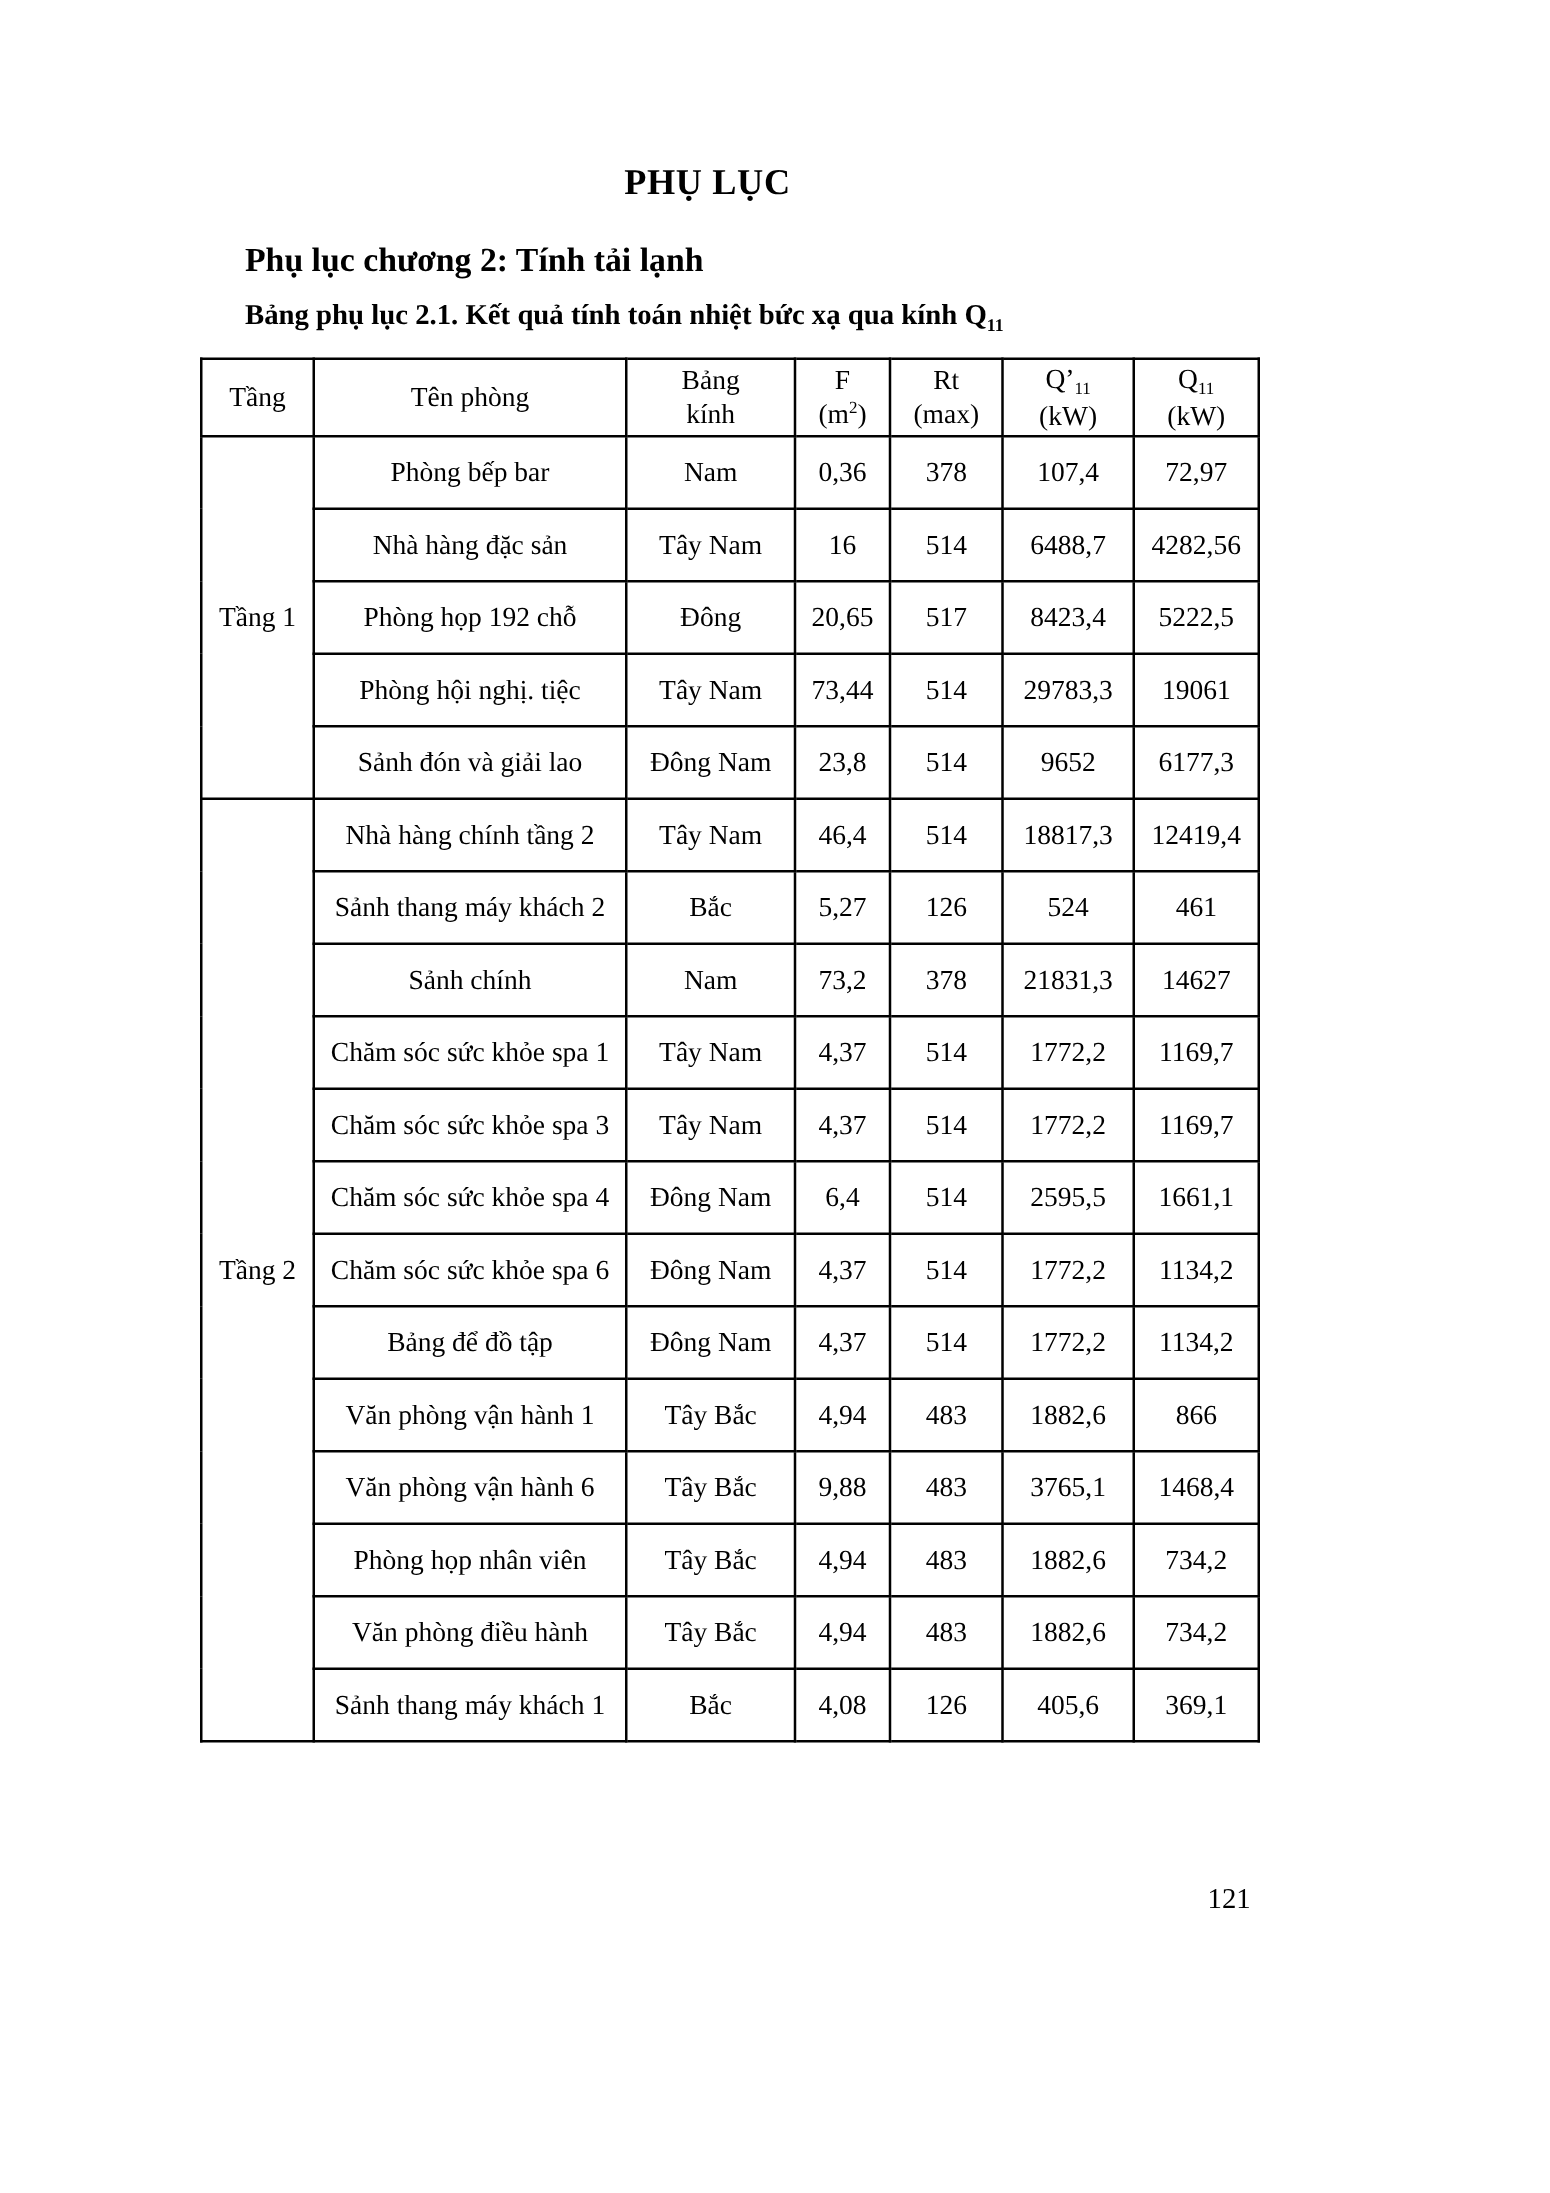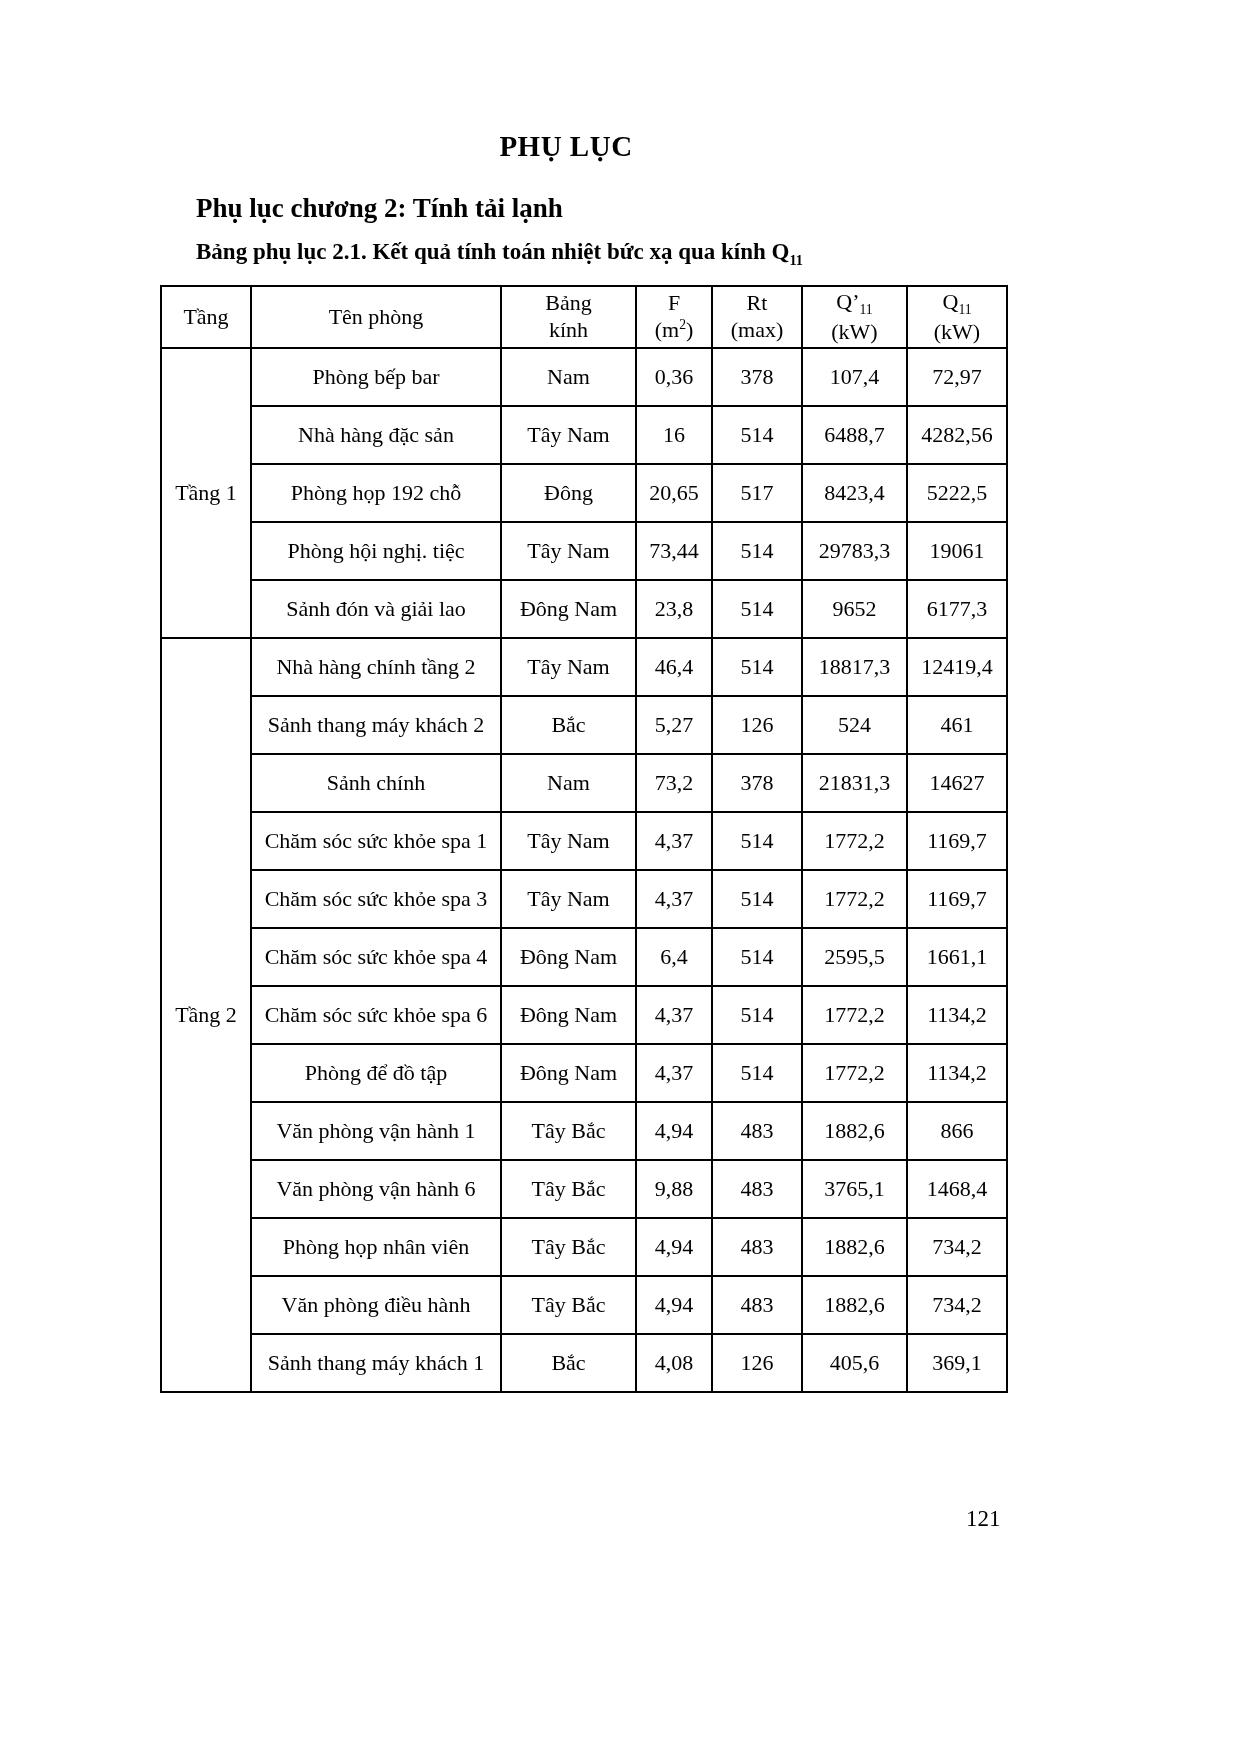--- a/index.html
+++ b/index.html
@@ -185,21 +185,21 @@
         </tr>
         <tr>
           <td class="col-room">Chăm sóc sức khỏe spa 6</td>
           <td>Đông Nam</td>
           <td>4,37</td>
           <td>514</td>
           <td>1772,2</td>
           <td>1134,2</td>
         </tr>
         <tr>
-          <td class="col-room">Phòng để đồ tập</td>
+          <td class="col-room">Bảng để đồ tập</td>
           <td>Đông Nam</td>
           <td>4,37</td>
           <td>514</td>
           <td>1772,2</td>
           <td>1134,2</td>
         </tr>
         <tr>
           <td class="col-room">Văn phòng vận hành 1</td>
           <td>Tây Bắc</td>
           <td>4,94</td>

